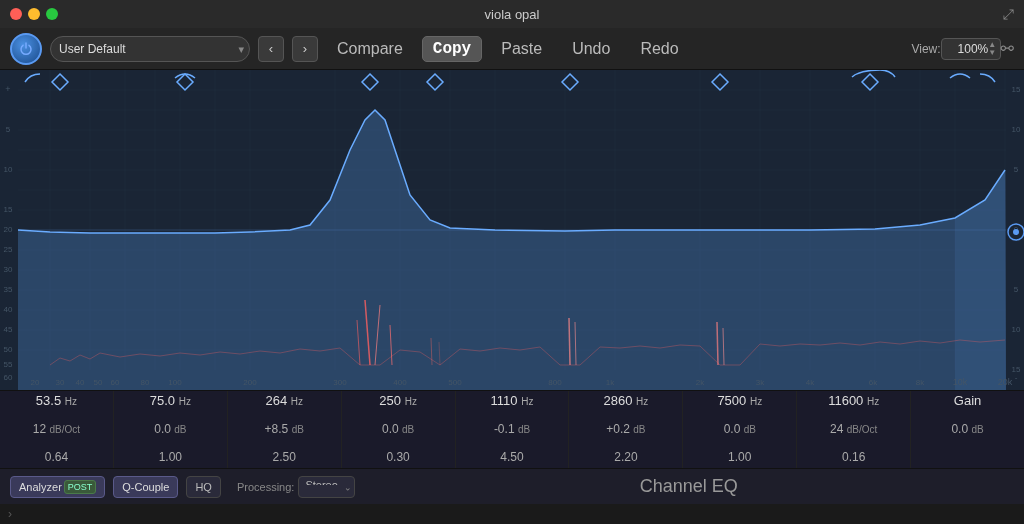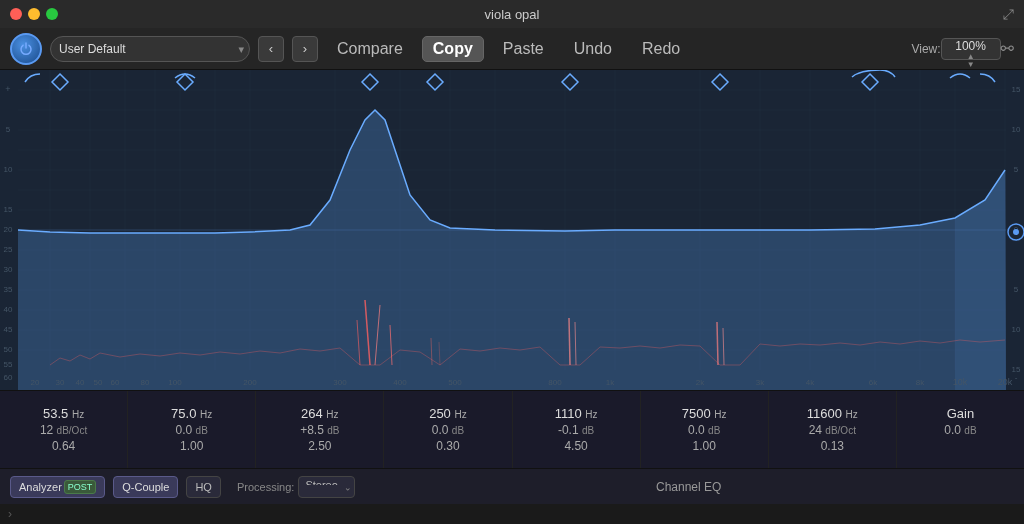--- a/index.html
+++ b/index.html
@@ -121,20 +121,21 @@
       font-size: 16px;
       padding: 3px 10px;
       height: 26px;
       cursor: pointer;
     }
     .toolbar-btn.active {
       background: #555;
       border-color: #666;
       color: #fff;
       font-weight: 600;
+      font-family: Liberation Mono, monospace;
     }
 
     .spacer { flex: 1; }
 
     .view-section {
       display: flex;
       align-items: center;
       font-size: 12px;
       color: #aaa;
     }
@@ -144,21 +145,20 @@
       border-radius: 4px;
       color: #ddd;
       font-size: 12px;
       width: 60px;
       height: 22px;
       text-align: center;
       display: flex;
       align-items: center;
       justify-content: space-between;
       padding: 0 16px;
-      flex-direction: column;
     }
     .view-arrows {
       display: flex;
       flex-direction: column;
       gap: 0;
     }
     .view-arrow {
       font-size: 8px;
       color: #888;
       line-height: 1;
@@ -192,22 +192,22 @@
       height: 78px;
       display: flex;
       border-top: 1px solid #111;
     }
 
     .band-param-col {
       flex: 1;
       display: flex;
       flex-direction: column;
       align-items: center;
-      justify-content: center;
-      gap: 2px;
+      justify-content: flex-end;
+      gap: 14px;
       border-right: 1px solid #222;
       padding: 4px 0;
     }
     .band-param-col:last-child { border-right: none; }
 
     .param-freq {
       font-size: 13px;
       color: #ddd;
       font-weight: 500;
     }
@@ -295,21 +295,21 @@
       top: 50%;
       transform: translateY(-50%) rotate(180deg);
       color: #888;
       pointer-events: none;
       font-size: 9px;
     }
 
     .channel-eq-label {
       flex: 1;
       text-align: center;
-      font-size: 12px;
+      font-size: 18px;
       color: #999;
     }
 
     
     .footer {
       background: #1a1a1a;
       height: 20px;
       display: flex;
       align-items: center;
       padding: 0 8px;
@@ -563,31 +563,36 @@
     <div class="param-val">0.0 <span>dB</span></div>
     <div class="param-sub">0.30</div>
   </div>
 
   <div class="band-param-col">
     <div class="param-freq">1110 <span>Hz</span></div>
     <div class="param-val">-0.1 <span>dB</span></div>
     <div class="param-sub">4.50</div>
   </div>
 
+  <div class="band-param-col">
+    <div class="param-freq">2860 <span>Hz</span></div>
+    <div class="param-val">+0.2 <span>dB</span></div>
+    <div class="param-sub">2.20</div>
+  </div>
 
   <div class="band-param-col">
     <div class="param-freq">7500 <span>Hz</span></div>
     <div class="param-val">0.0 <span>dB</span></div>
     <div class="param-sub">1.00</div>
   </div>
 
   <div class="band-param-col">
     <div class="param-freq">11600 <span>Hz</span></div>
     <div class="param-val">24 <span>dB/Oct</span></div>
-    <div class="param-sub">0.13</div>
+    <div class="param-sub">0.16</div>
   </div>
 
   <div class="band-param-col">
     <div class="param-freq">Gain</div>
     <div class="param-val">0.0 <span>dB</span></div>
     <div class="param-sub">&nbsp;</div>
   </div>
 </div>
 
 <div class="bottom-controls">

